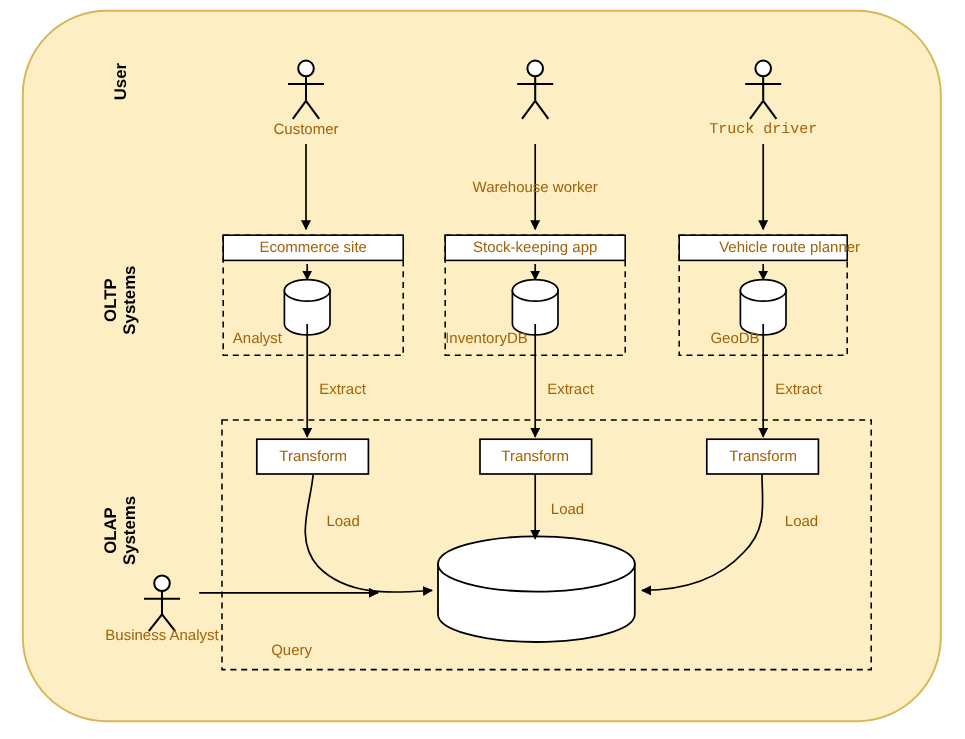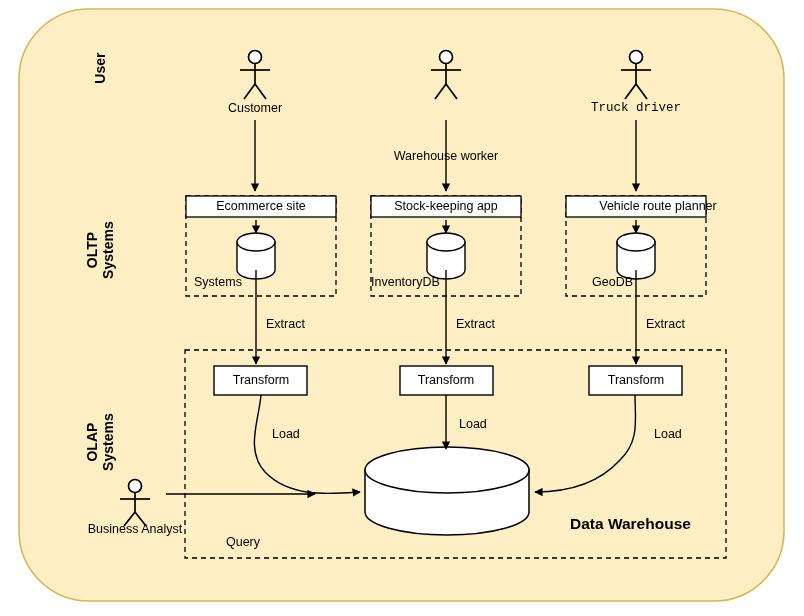--- a/index.html
+++ b/index.html
@@ -19,21 +19,21 @@
   }
   #diagram-svg {
     position: absolute;
     left: 0;
     top: 0;
   }
   .lbl {
     position: absolute;
     font-family: "Liberation Sans", sans-serif;
     font-size: 12.5px;
-    color: #000000;
+    color: #a16207;
     white-space: nowrap;
     line-height: 1.1;
   }
   .lbl-center {
     transform: translateX(-50%);
     text-align: center;
   }
   .band-label {
     position: absolute;
     font-weight: bold;
@@ -164,34 +164,33 @@
 Systems</div>
 
   <div class="lbl lbl-center" style="left:255px; top:102px;">Customer</div>
   <div class="lbl lbl-center" style="left:446px; top:102px;margin-top:48px;">Warehouse worker</div>
   <div class="lbl lbl-center" style="left:636px; top:102px;font-family:Liberation Mono, monospace;">Truck driver</div>
 
   <div class="lbl lbl-center" style="left:261px; top:200px;">Ecommerce site</div>
   <div class="lbl lbl-center" style="left:446px; top:200px;">Stock-keeping app</div>
   <div class="lbl lbl-center" style="left:636px; top:200px;margin-left:22px;">Vehicle route planner</div>
 
-  <div class="lbl" style="left:194px; top:276px;">Systems</div>
+  <div class="lbl" style="left:194px; top:276px;">Analyst</div>
   <div class="lbl" style="left:371px; top:276px;">InventoryDB</div>
   <div class="lbl" style="left:574px; top:276px;margin-left:18px;">GeoDB</div>
 
   <div class="lbl" style="left:266px; top:318px;">Extract</div>
   <div class="lbl" style="left:456px; top:318px;">Extract</div>
   <div class="lbl" style="left:646px; top:318px;">Extract</div>
 
   <div class="lbl lbl-center" style="left:261px; top:374px;">Transform</div>
   <div class="lbl lbl-center" style="left:446px; top:374px;">Transform</div>
   <div class="lbl lbl-center" style="left:636px; top:374px;">Transform</div>
 
   <div class="lbl" style="left:272px; top:428px;">Load</div>
   <div class="lbl" style="left:459px; top:418px;">Load</div>
   <div class="lbl" style="left:654px; top:428px;">Load</div>
 
   <div class="lbl lbl-center" style="left:135px; top:523px;">Business Analyst</div>
   <div class="lbl lbl-center" style="left:243px; top:536px;">Query</div>
 
-  <div class="dw-label" style="left:570px; top:515px;">Data Warehouse</div>
 
 </div>
 
 </body></html>

